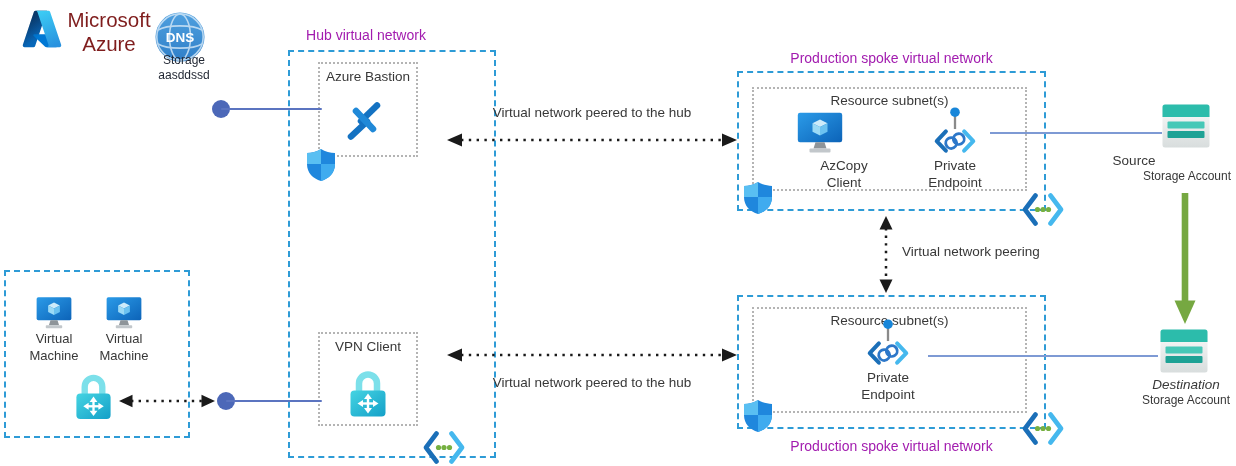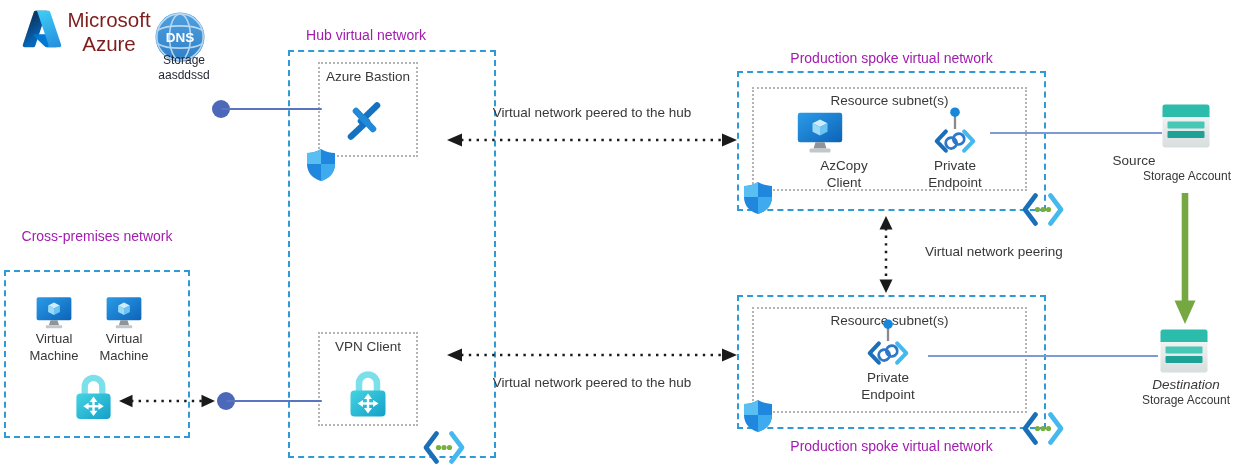--- a/index.html
+++ b/index.html
@@ -146,21 +146,20 @@
 
   <div class="abs subnet-box" style="left:318px;top:332px;width:100px;height:94px;"></div>
   <div class="abs lbl" style="left:318px;top:338px;width:100px;">VPN Client</div>
   <svg class="abs" style="left:346px;top:369px" width="44" height="50">
       <use href="#sym-lock"></use>
     </svg>
   <svg class="abs" style="left:423px;top:431px" width="42" height="33">
       <use href="#sym-vnet"></use>
     </svg>
 
-  <div class="abs title" style="left:8px;top:228px;width:178px;">Cross-premises network</div>
   <div class="abs vnet-box" style="left:4px;top:270px;width:186px;height:168px;"></div>
   <svg class="abs" style="left:36px;top:293px" width="36" height="40">
       <use href="#sym-monitor"></use>
     </svg>
   <div class="abs lbl" style="left:25px;top:331px;width:58px;font-size:13px;">Virtual Machine</div>
   <svg class="abs" style="left:106px;top:293px" width="36" height="40">
       <use href="#sym-monitor"></use>
     </svg>
   <div class="abs lbl" style="left:95px;top:331px;width:58px;font-size:13px;">Virtual Machine</div>
   <svg class="abs" style="left:72px;top:372px" width="43" height="50">
@@ -209,21 +208,21 @@
     </svg>
   <svg class="abs" style="left:1022px;top:193px" width="42" height="33">
       <use href="#sym-vnet"></use>
     </svg>
 
   <svg class="abs" style="left:877px;top:215px" width="18" height="79" viewBox="0 0 18 79">
     <line x1="9" y1="13" x2="9" y2="66" stroke="#1A1A1A" stroke-width="2.5" stroke-dasharray="2.4 5.2"></line>
     <polygon points="9,1 2.5,14.5 15.5,14.5" fill="#1A1A1A"></polygon>
     <polygon points="9,78 2.5,64.5 15.5,64.5" fill="#1A1A1A"></polygon>
   </svg>
-  <div class="abs lbl" style="left:902px;top:243px;width:150px;text-align:left;margin-left:23px;">Virtual network peering</div>
+  <div class="abs lbl" style="left:902px;top:243px;width:150px;text-align:left;">Virtual network peering</div>
 
   <div class="abs vnet-box" style="left:737px;top:295px;width:309px;height:134px;"></div>
   <div class="abs subnet-box" style="left:752px;top:307px;width:275px;height:106px;"></div>
   <div class="abs lbl" style="left:752px;top:312px;width:275px;">Resource subnet(s)</div>
   <svg class="abs" style="left:862px;top:317px" width="52" height="50">
       <use href="#sym-pe"></use>
     </svg>
   <div class="abs lbl" style="left:853px;top:369px;width:70px;">Private Endpoint</div>
   <svg class="abs" style="left:743px;top:399px" width="30" height="34">
       <use href="#sym-shield"></use>

